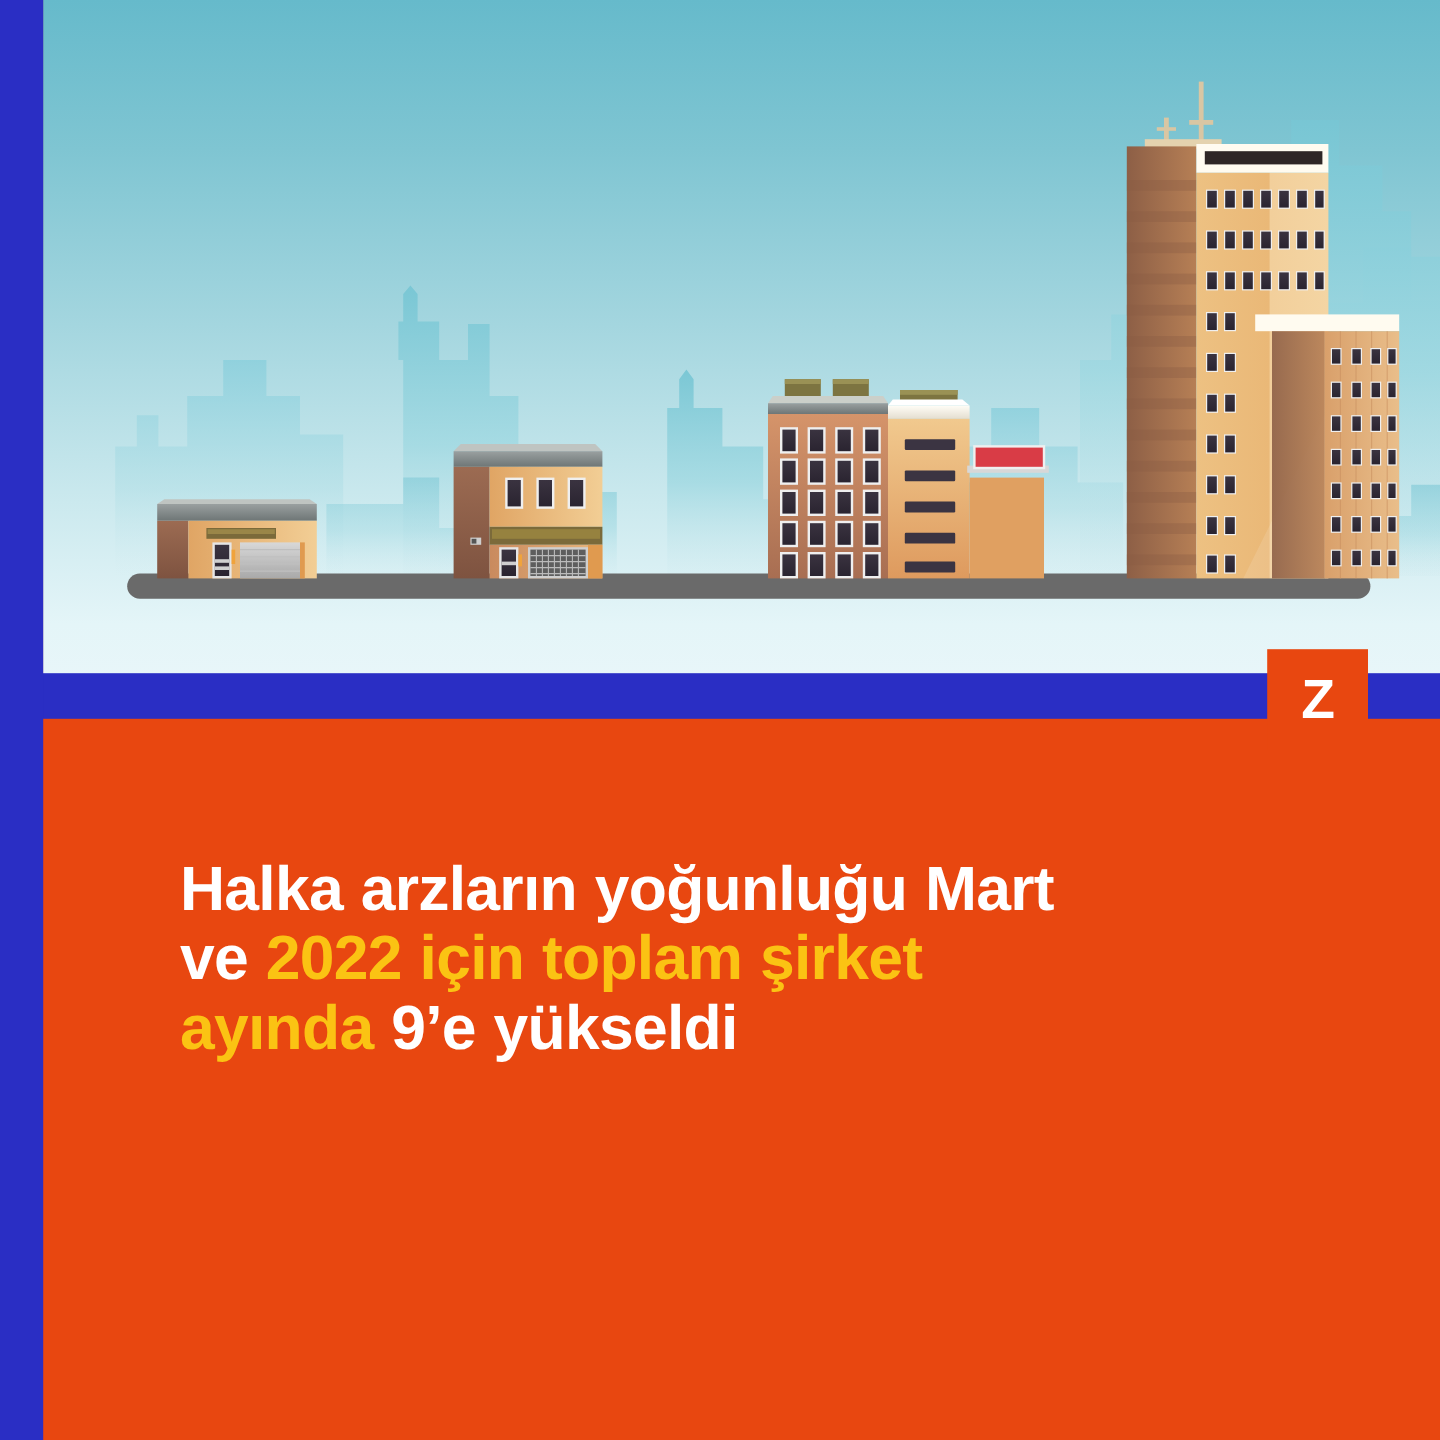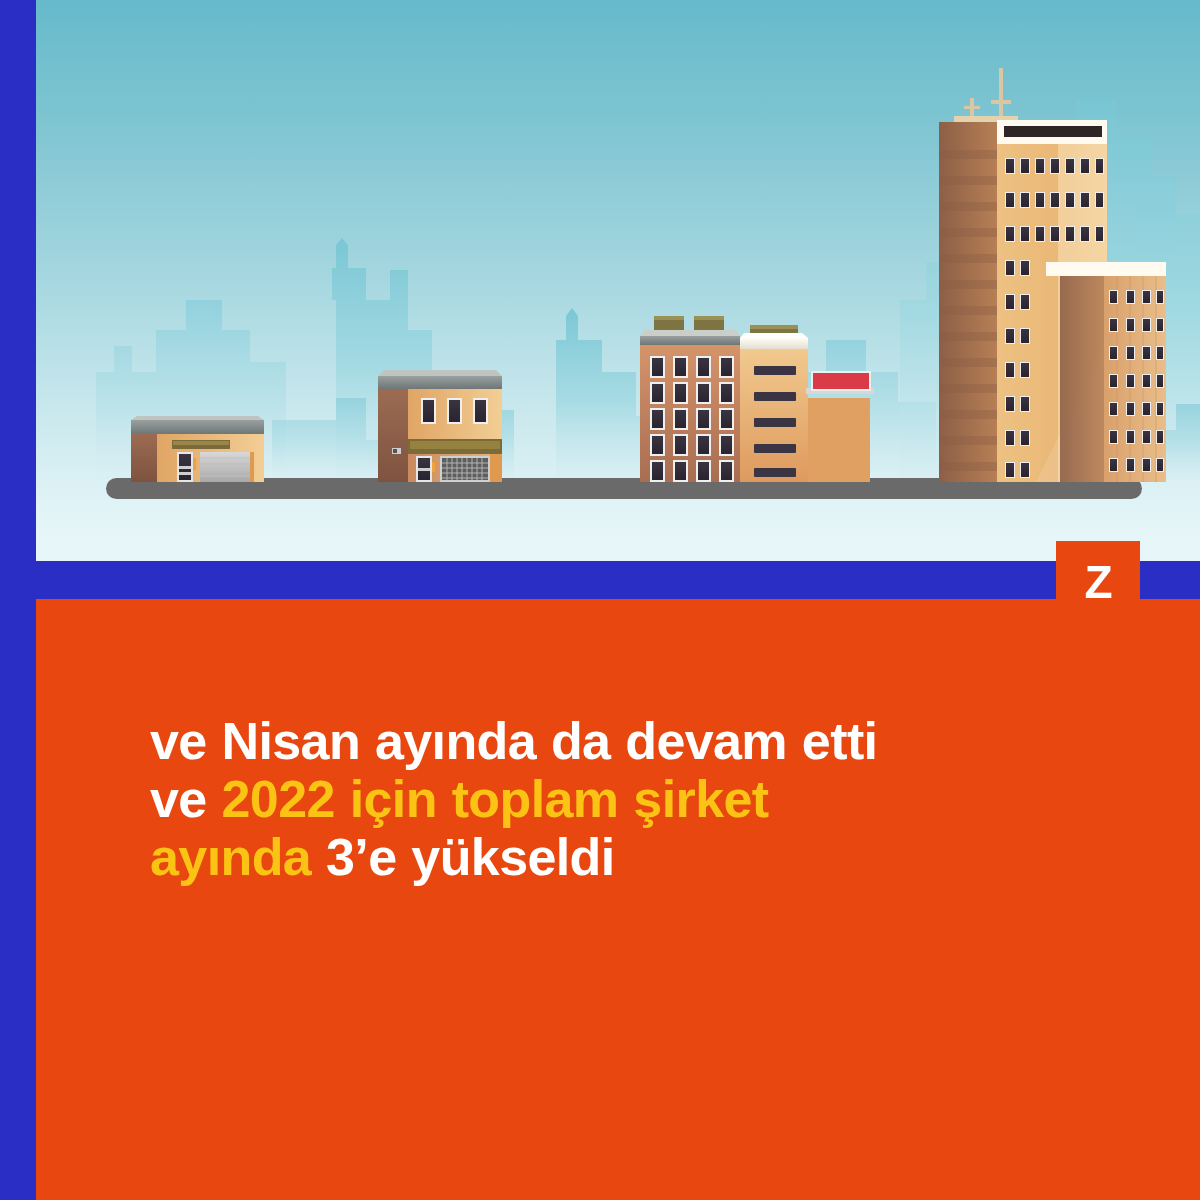--- a/index.html
+++ b/index.html
@@ -514,23 +514,23 @@
 
   <div class="band-h"></div>
   <div class="rail-left"></div>
 
   <div class="z-badge">
     <span>Z</span>
   </div>
 
   <div class="headline">
     <span class="hl-line">
-      <span class="hl-white">ve Nisan ayında da devam etti</span>
+      <span class="hl-white">Halka arzların yoğunluğu Mart</span>
     </span>
     <span class="hl-line">
       <span class="hl-white">ve </span><span class="hl-yellow">2022 için toplam şirket</span>
     </span>
     <span class="hl-line">
-      <span class="hl-yellow">ayında</span><span class="hl-white"> 3’e yükseldi</span>
+      <span class="hl-yellow">ayında</span><span class="hl-white"> 9’e yükseldi</span>
     </span>
   </div>
 
 </div>
 
 </body></html>

